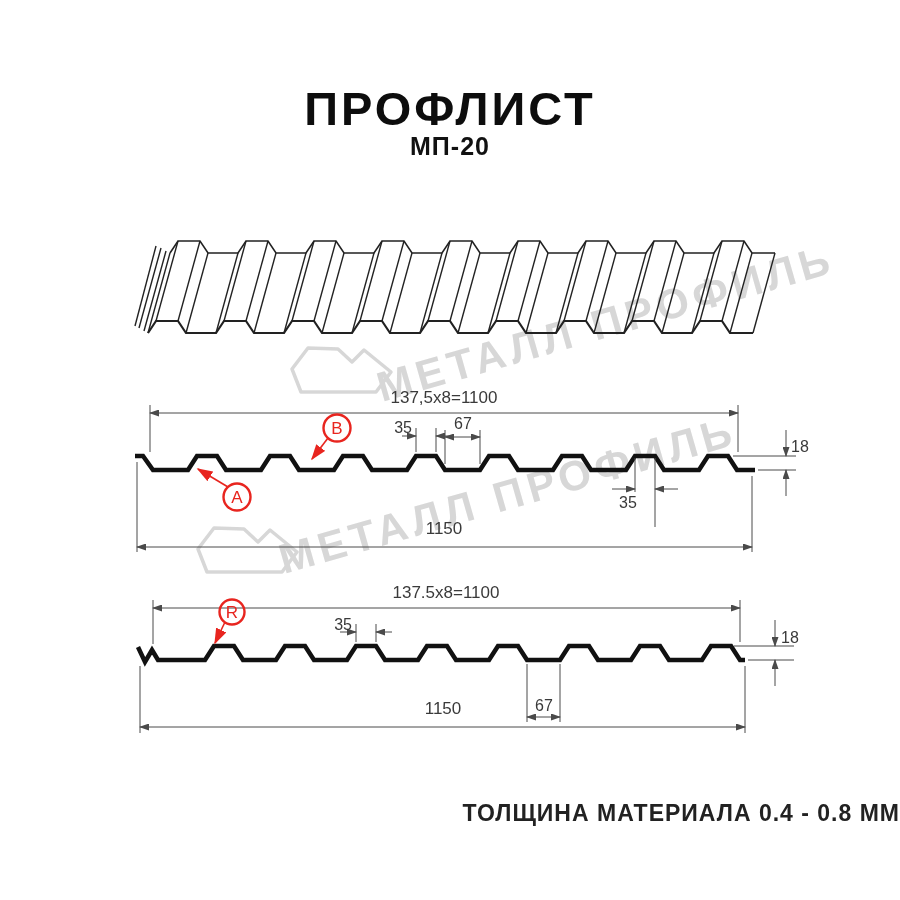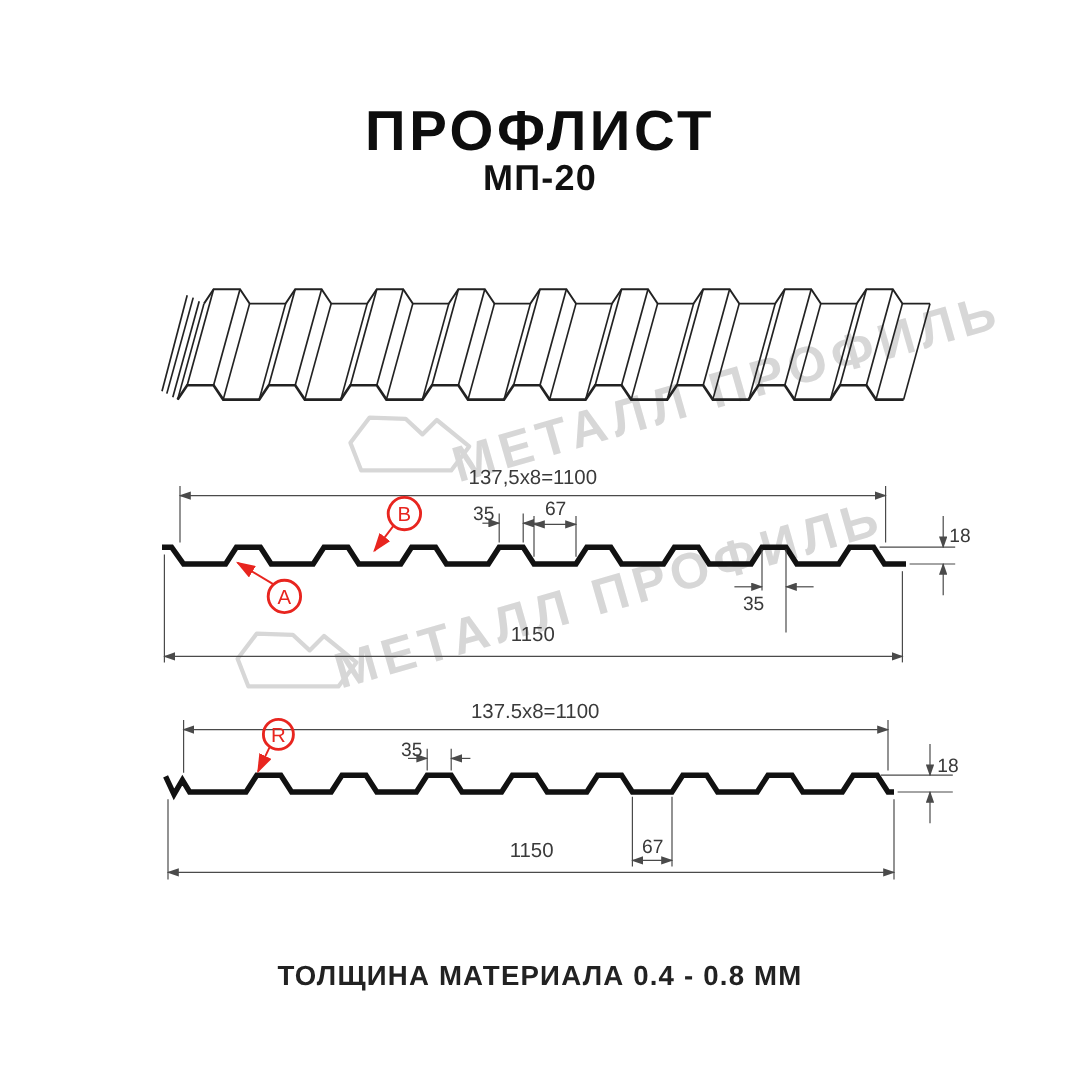--- a/index.html
+++ b/index.html
@@ -6,24 +6,24 @@
   body{
     width:900px;height:900px;position:relative;background:#ffffff;
     font-family:"Liberation Sans", sans-serif;overflow:hidden;
   }
   .title{
     position:absolute;top:81px;left:0;width:900px;text-align:center;
     font-size:47px;font-weight:bold;letter-spacing:3px;color:#0d0d0d;
   }
   .subtitle{
     position:absolute;top:132px;left:0;width:900px;text-align:center;
-    font-size:30px;font-weight:bold;letter-spacing:1px;color:#111;
+    font-size:25px;font-weight:bold;letter-spacing:1px;color:#111;
   }
   .footer{
-    position:absolute;top:800px;left:0;width:900px;text-align:center;
+    position:absolute;top:800px;left:0;width:900px;text-align:right;
     font-size:23px;font-weight:bold;letter-spacing:1px;color:#222;
   }
   svg{position:absolute;top:0;left:0;}
   .thin{stroke:#4a4a4a;stroke-width:1;fill:none;}
   .thick{stroke:#111;stroke-width:4.5;fill:none;stroke-linejoin:miter;}
   .sheet{stroke:#222;fill:none;}
   .dim{font-size:16px;fill:#3a3a3a;}
   .dim-lg{font-size:17px;fill:#3a3a3a;}
   .callout{font-size:17px;fill:#e8251f;}
   .red{stroke:#e8251f;fill:none;}

